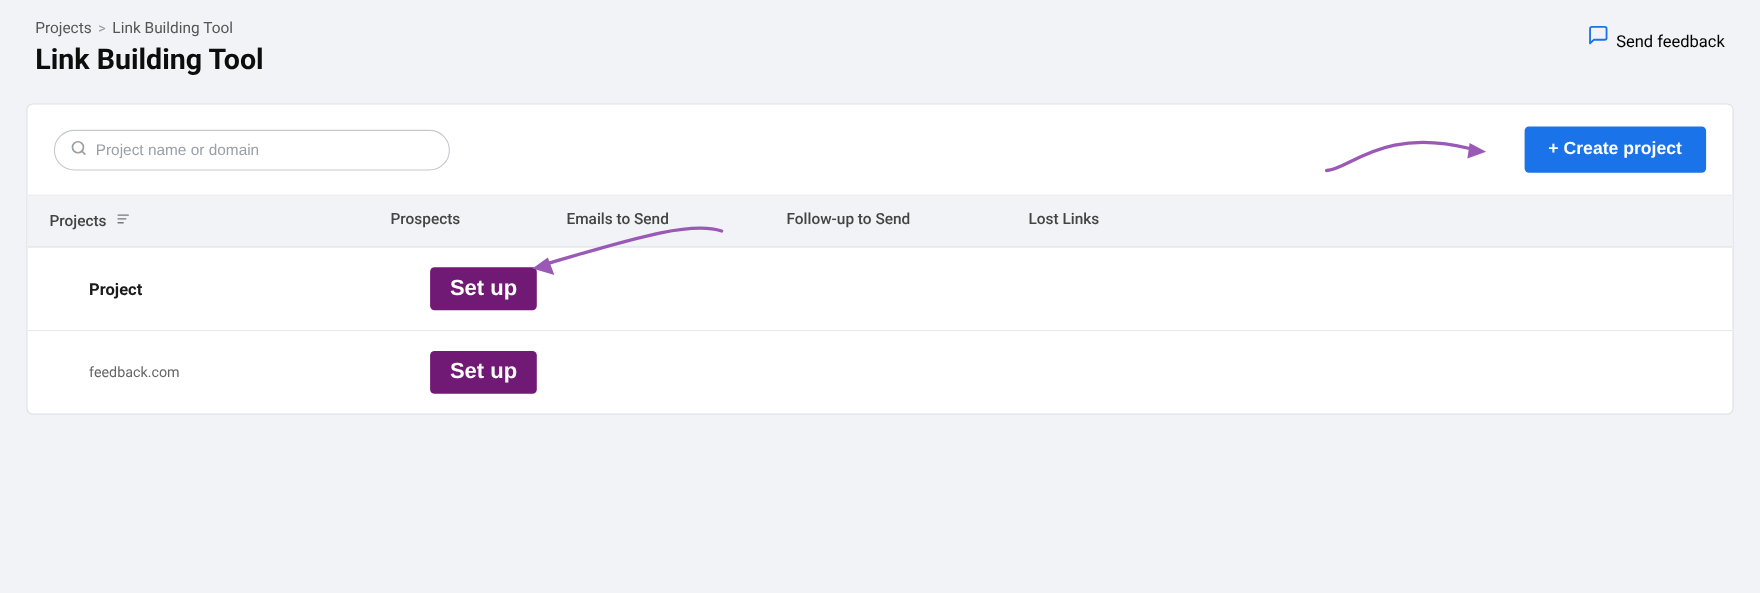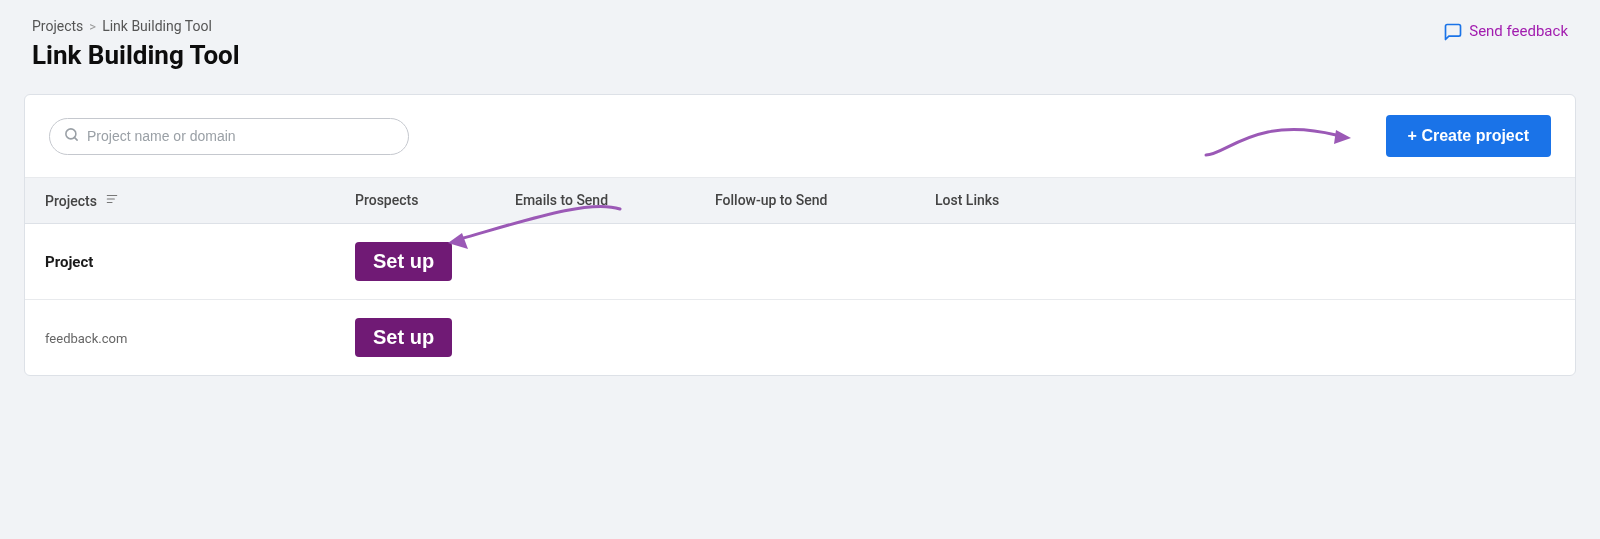--- a/index.html
+++ b/index.html
@@ -42,23 +42,23 @@
     }
 
     .page-title {
       font-size: 26px;
       font-weight: 700;
       color: #0d0d0d;
     }
 
     .send-feedback {
       display: flex;
-      align-items: flex-start;
+      align-items: flex-end;
       gap: 6px;
-      color: #a21caf;
+      color: #000000;
       font-size: 15px;
       cursor: pointer;
       text-decoration: none;
       margin-top: 4px;
     }
 
     .send-feedback-icon {
       font-size: 18px;
       color: #1a73e8;
     }
@@ -148,20 +148,21 @@
     .sort-icon {
       color: #777;
       font-size: 13px;
     }
 
     .table-row {
       display: grid;
       grid-template-columns: 310px 160px 200px 220px 160px 160px;
       border-bottom: 1px solid #e8eaed;
       align-items: center;
+      padding-left: 36px;
     }
 
     .table-row:last-child {
       border-bottom: none;
     }
 
     .table-cell {
       padding: 18px 20px;
       font-size: 14px;
       color: #555;

